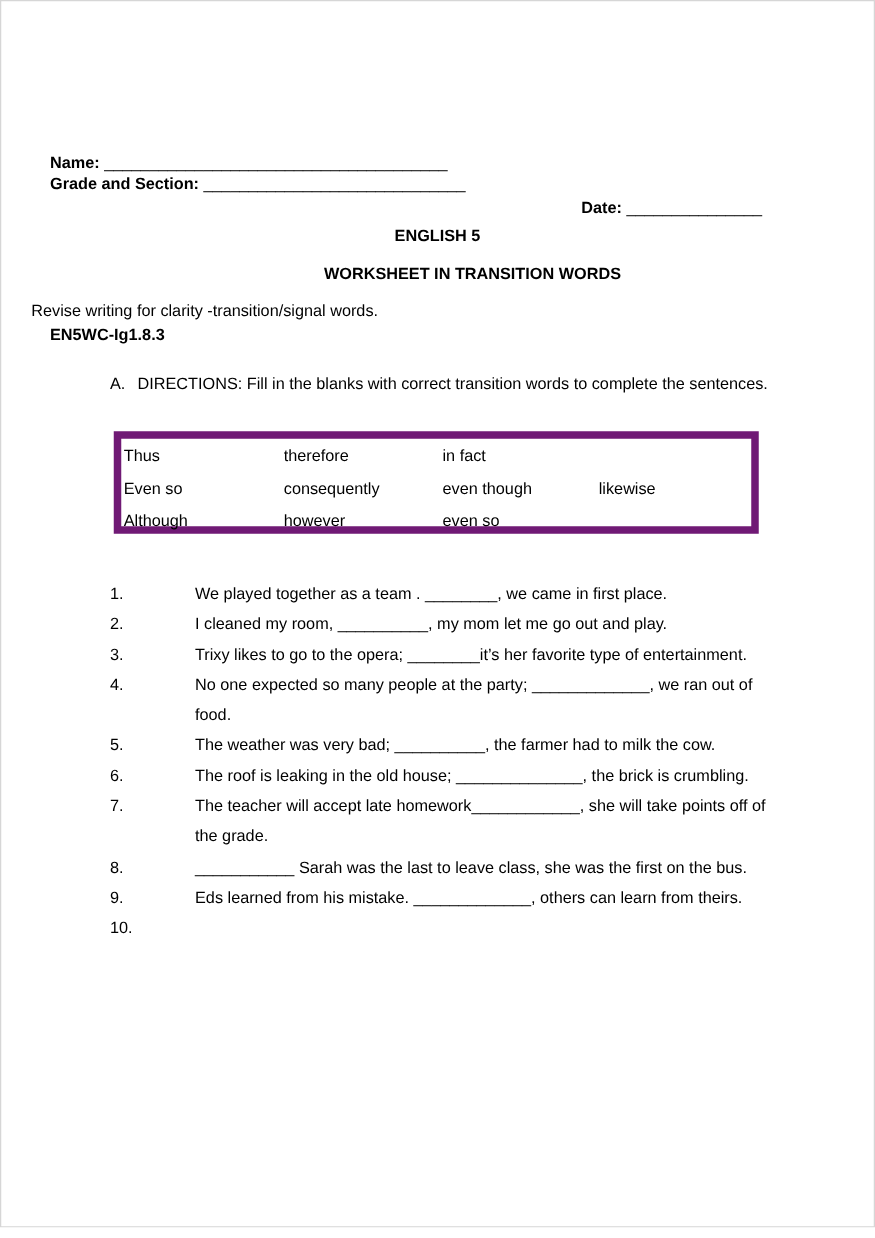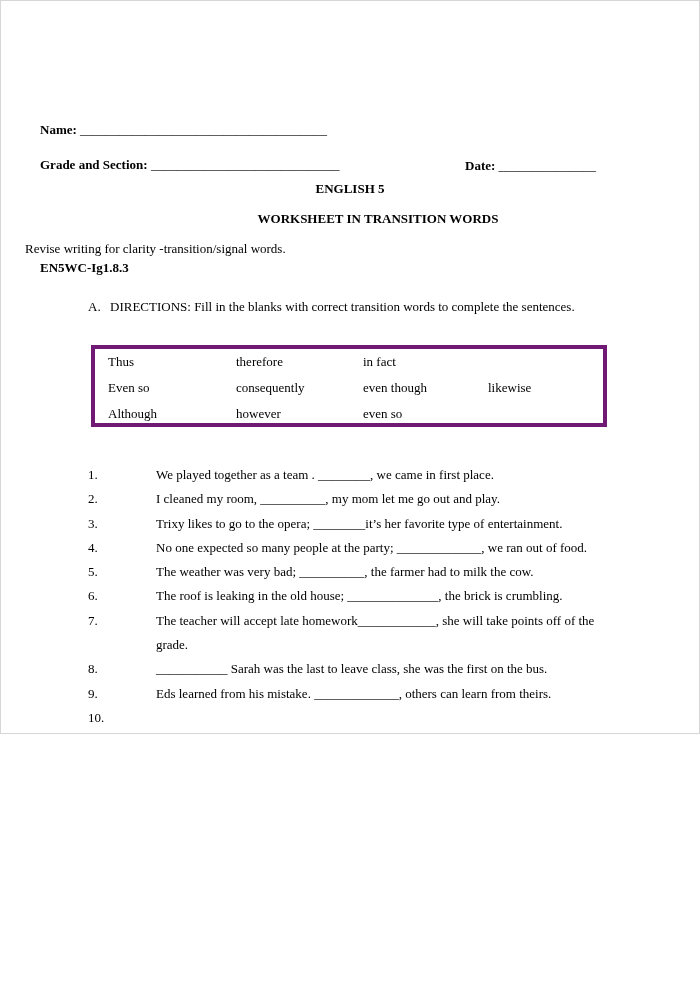--- a/index.html
+++ b/index.html
@@ -3,54 +3,54 @@
 <meta charset="utf-8">
 <style>
   html, body {
     margin: 0;
     padding: 0;
     background: #ffffff;
   }
   .page {
     position: relative;
     width: 700px;
-    height: 734px;
+    height: 982px;
     background: #ffffff;
     color: #000000;
-    font-family: Liberation Serif, serif;
+    font-family: Liberation Sans, sans-serif;
     font-size: 13px;
     overflow: hidden;
     box-shadow: inset 0 0 0 1px #d6d6d6;
   }
   .abs { position: absolute; }
   .b { font-weight: 700; }
   .blank { font-weight: 400; }
 
   #row-name   { top: 122px; left: 40px;  line-height: 16px; white-space: nowrap; }
   #date-group { top: 122px; left: 465px; line-height: 16px; white-space: nowrap; margin-top: 36px; }
-  #row-grade  { top: 157px; left: 40px;  line-height: 16px; white-space: nowrap; }
+  #row-grade  { top: 139px; left: 40px;  line-height: 16px; white-space: nowrap; }
 
   #course-title    { top: 181px; left: 0; width: 100%; text-align: center; line-height: 16px; }
   #worksheet-title { top: 211px; left: 0; width: 100%; text-align: center; line-height: 16px; padding-left: 28px; }
   #objective       { top: 241px; left: 25px; line-height: 16px; text-align: center; }
   #code            { top: 260px; left: 40px; line-height: 16px; }
 
   #directions { top: 299px; left: 88px; display: flex; line-height: 16px; }
   #directions .dletter { flex: 0 0 22px; }
 
   #word-bank {
     top: 345px; left: 91px;
     width: 516px; height: 82px;
-    border: 4px solid #701a75;
+    border: 6px solid #701a75;
     box-sizing: border-box;
     display: grid;
     grid-template-columns: 128px 127px 125px auto;
     grid-auto-rows: 26px;
     align-items: center;
-    padding: 0 0 0 13px;
+    padding: 0 0 0 2px;
   }
 
   #sentence-list { top: 463px; left: 88px; width: 540px; }
   .item { display: flex; line-height: 24.3px; }
   .item .num { flex: 0 0 20px; }
   .item .txt { flex: 0 1 auto; max-width: 516px; margin-left: 48px; }
 </style>
 </head>
 <body>
 

